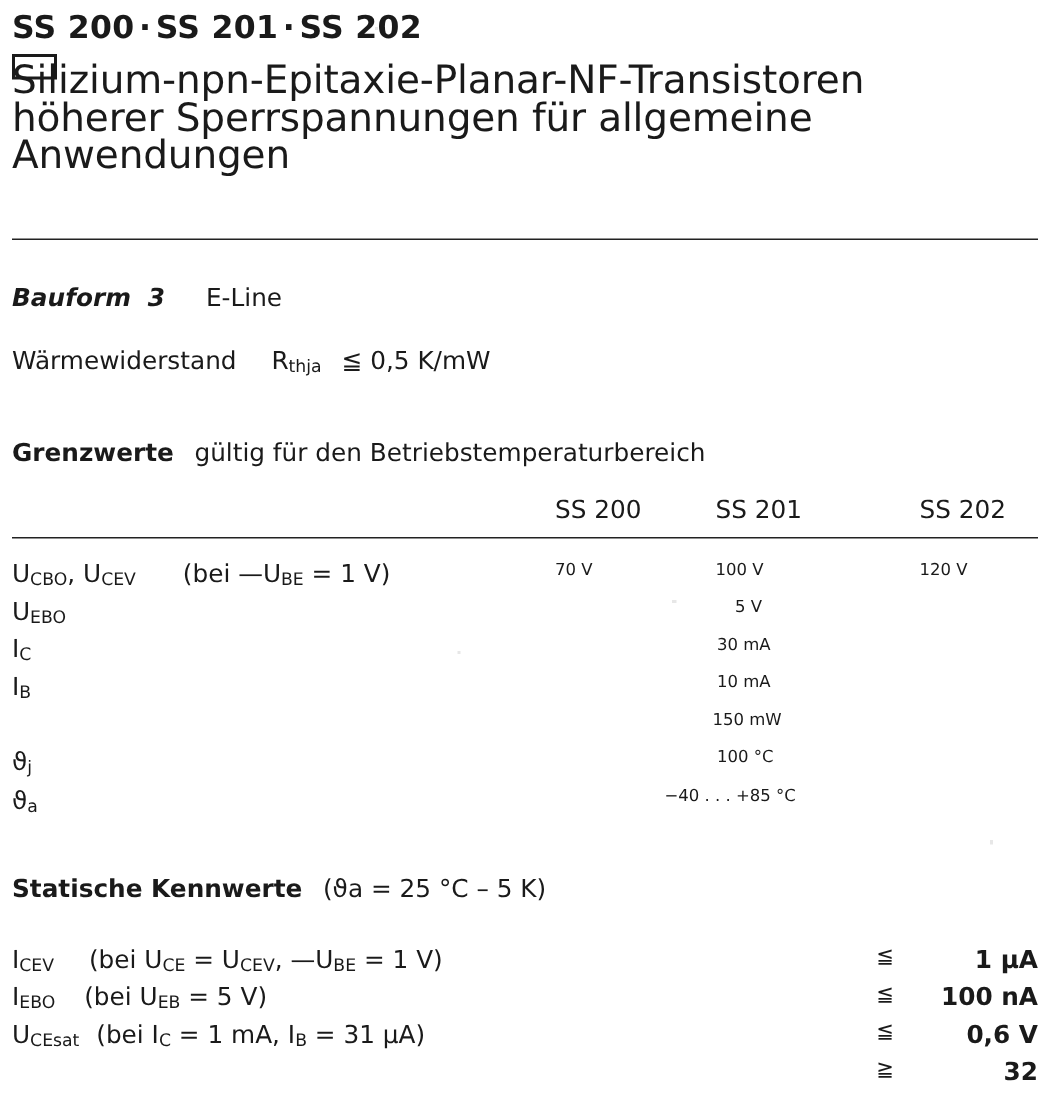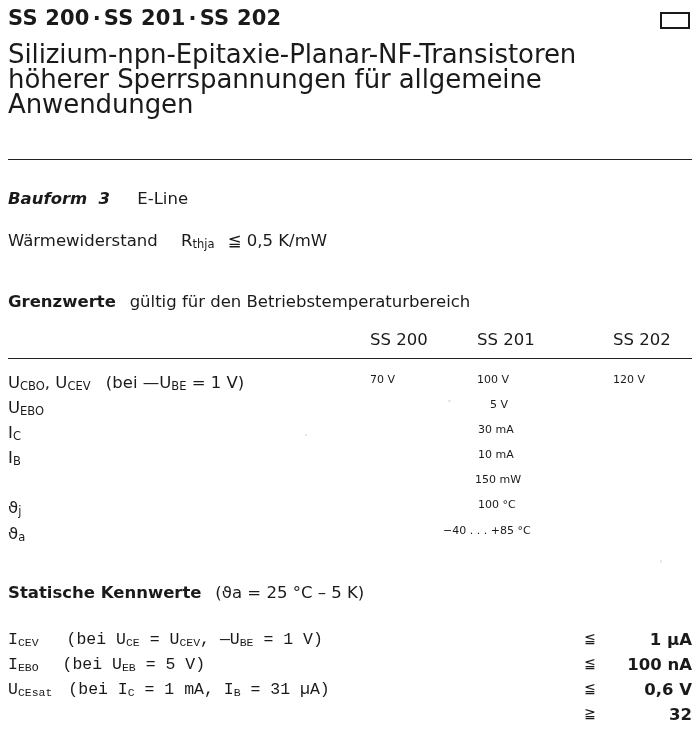--- a/index.html
+++ b/index.html
@@ -25,20 +25,21 @@
   }
   
   .title-row {
     position: absolute;
     left: 8px;
     top: 6px;
     width: 684px;
     display: flex;
     align-items: flex-start;
     justify-content: space-between;
+    flex-direction: column;
   }
   .type-title {
     font-size: 21px;
     font-weight: bold;
     letter-spacing: 0.2px;
     white-space: nowrap;
   }
   .type-title .sep {
     font-weight: bold;
     padding: 0 3px;
@@ -114,21 +115,20 @@
   .v202 { left: 613px; }
 
   
   #static-head { left: 8px; top: 583px; font-weight: 700; }
   #static-head .cond { font-weight: 400; margin-left: 8px; }
   .srow {
     position: absolute;
     left: 8px;
     font-size: 16.5px;
     white-space: nowrap;
-    font-family: Liberation Mono, monospace;
   }
   .sval {
     position: absolute;
     right: 8px;
     font-size: 16.5px;
     white-space: nowrap;
     font-weight: 700;
     text-align: right;
   }
   .relmark {
@@ -183,21 +183,21 @@
   </div>
 
   <div class="colhead" id="col-200">SS 200</div>
   <div class="colhead" id="col-201">SS 201</div>
   <div class="colhead" id="col-202">SS 202</div>
 
   <div class="rule" id="rule-table-head"></div>
 
   <div class="prow" style="top:373px">
     <span>U</span><span class="sub">CBO</span><span>, </span><span>U</span><span class="sub">CEV</span>
-    <span style="margin-left:10px">(bei —U</span><span class="sub">BE</span><span> = 1 V)</span>
+    <span style="margin-left:26px">(bei —U</span><span class="sub">BE</span><span> = 1 V)</span>
   </div>
   <div class="pval v200" style="top:373px">70 V</div>
   <div class="pval v201" style="top:373px">100 V</div>
   <div class="pval v202" style="top:373px">120 V</div>
 
   <div class="prow" style="top:398px">
     <span>U</span><span class="sub">EBO</span>
   </div>
   <div class="pval" style="top:398px; left:490px">5 V</div>
 

